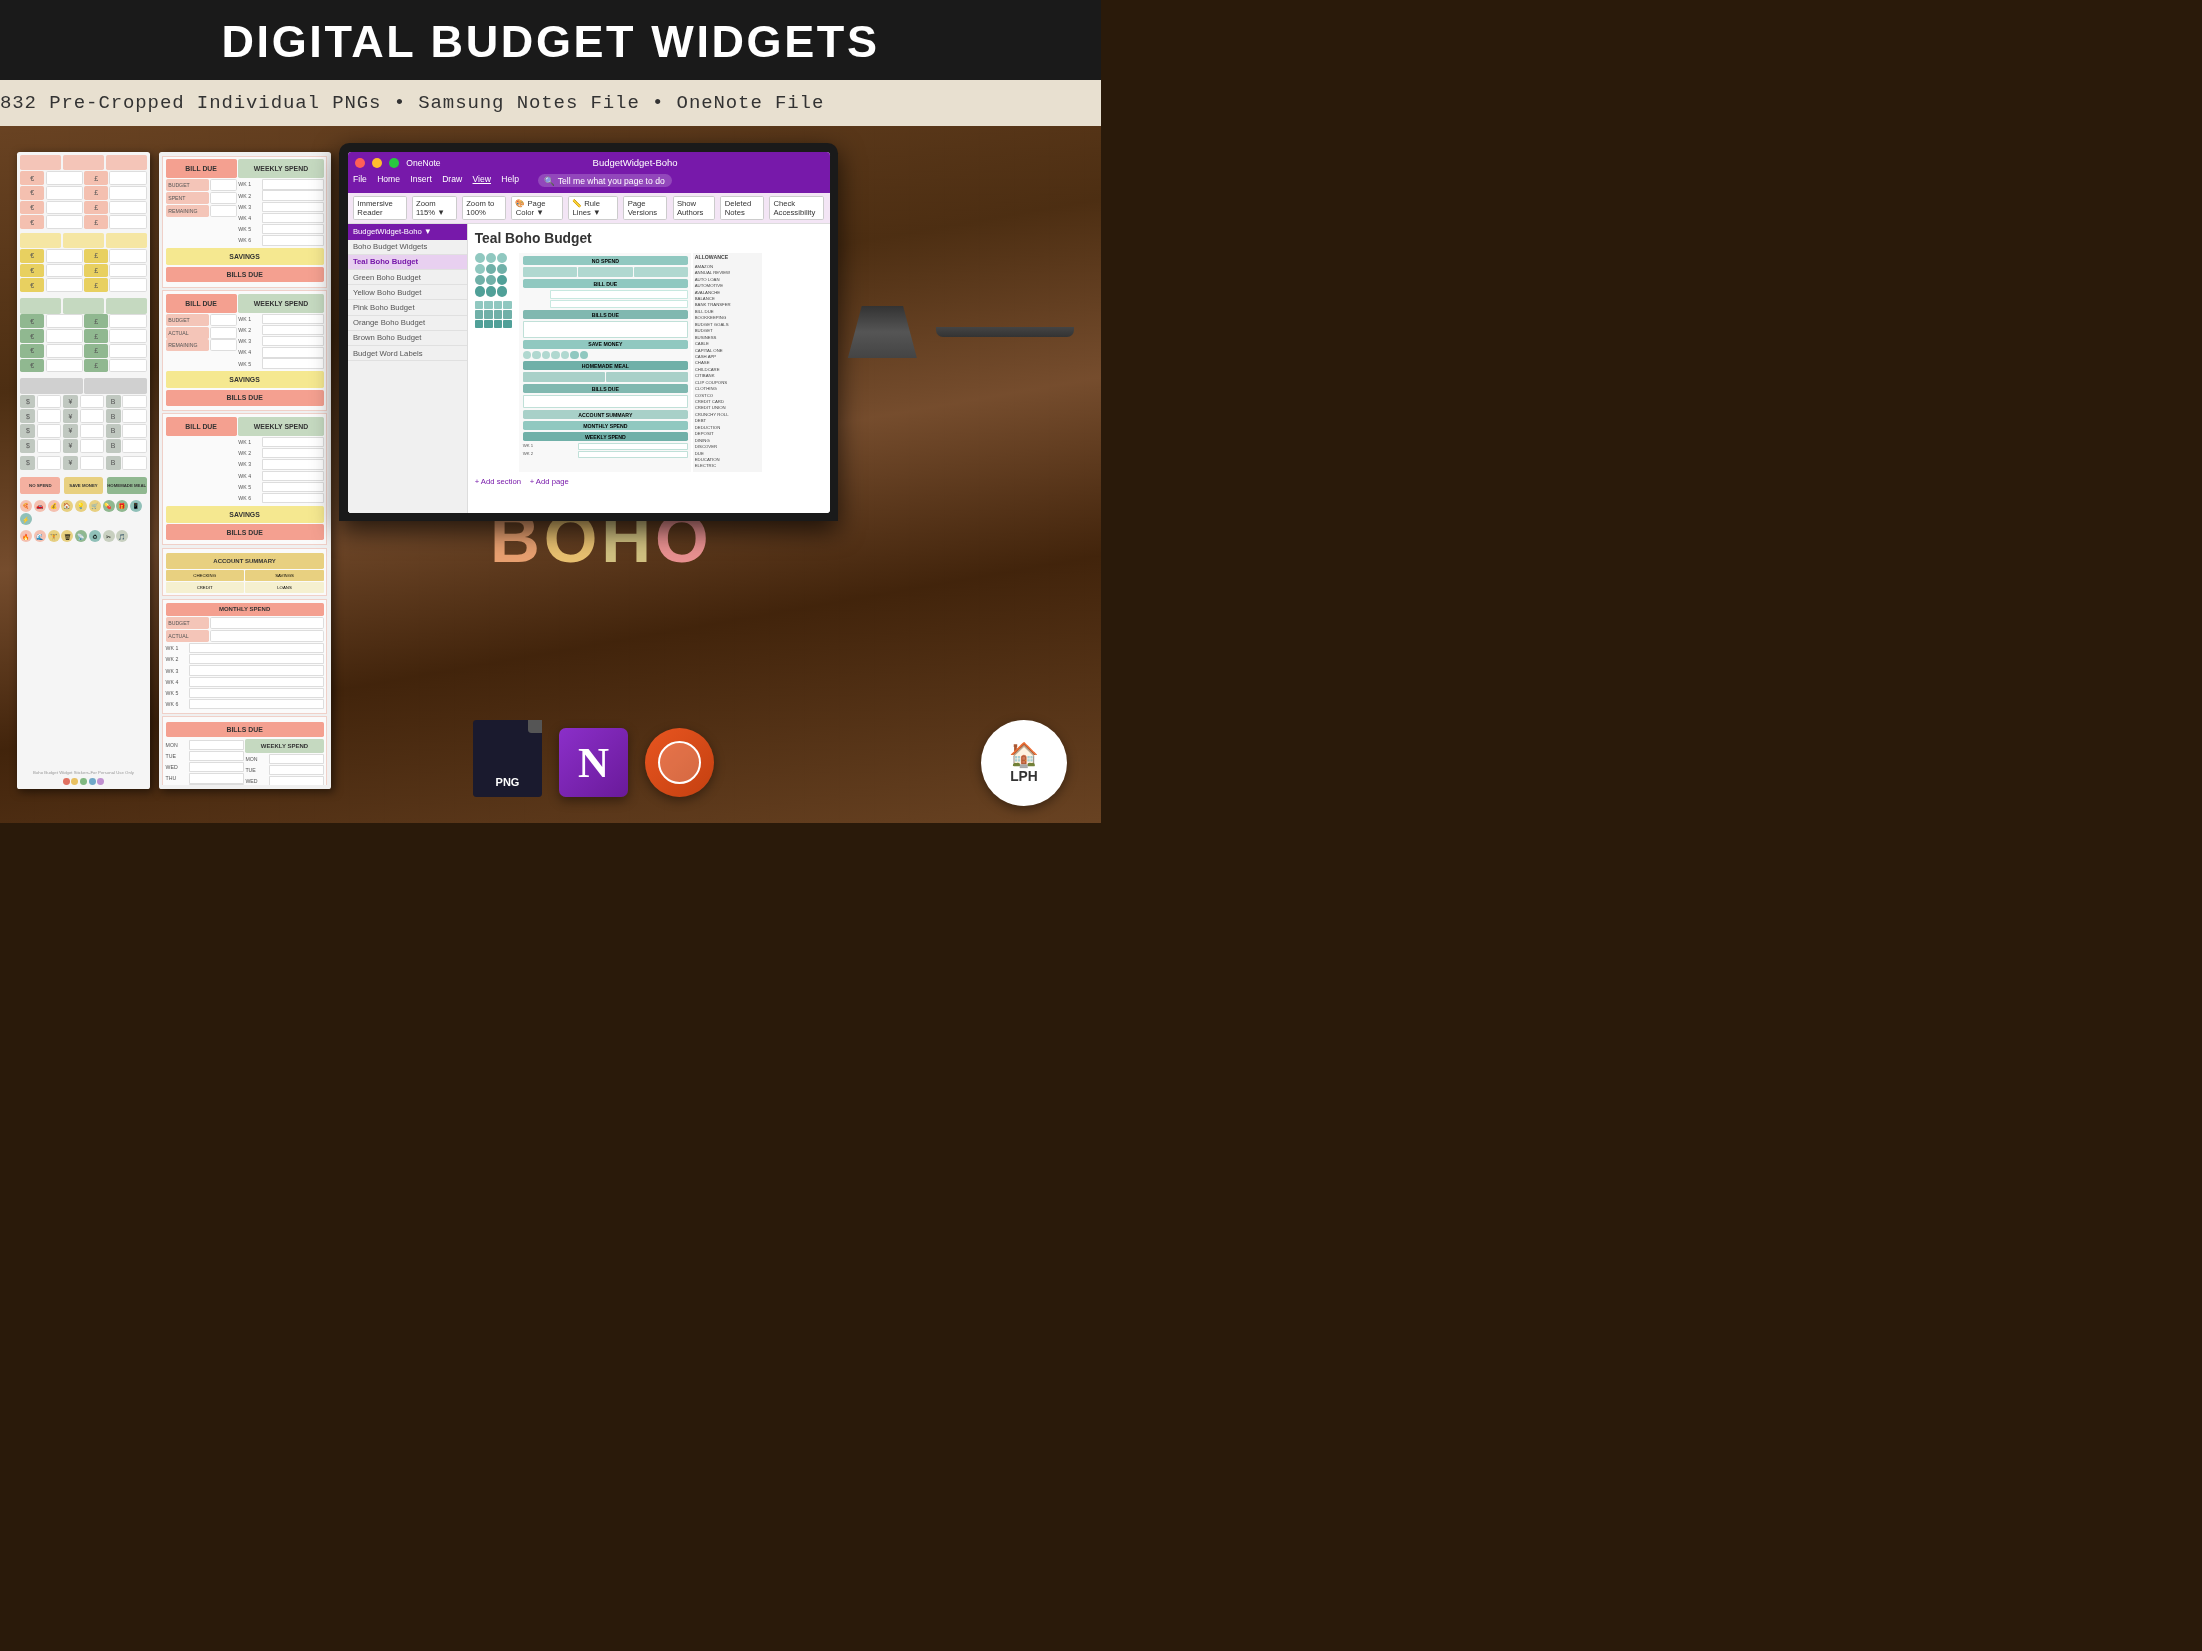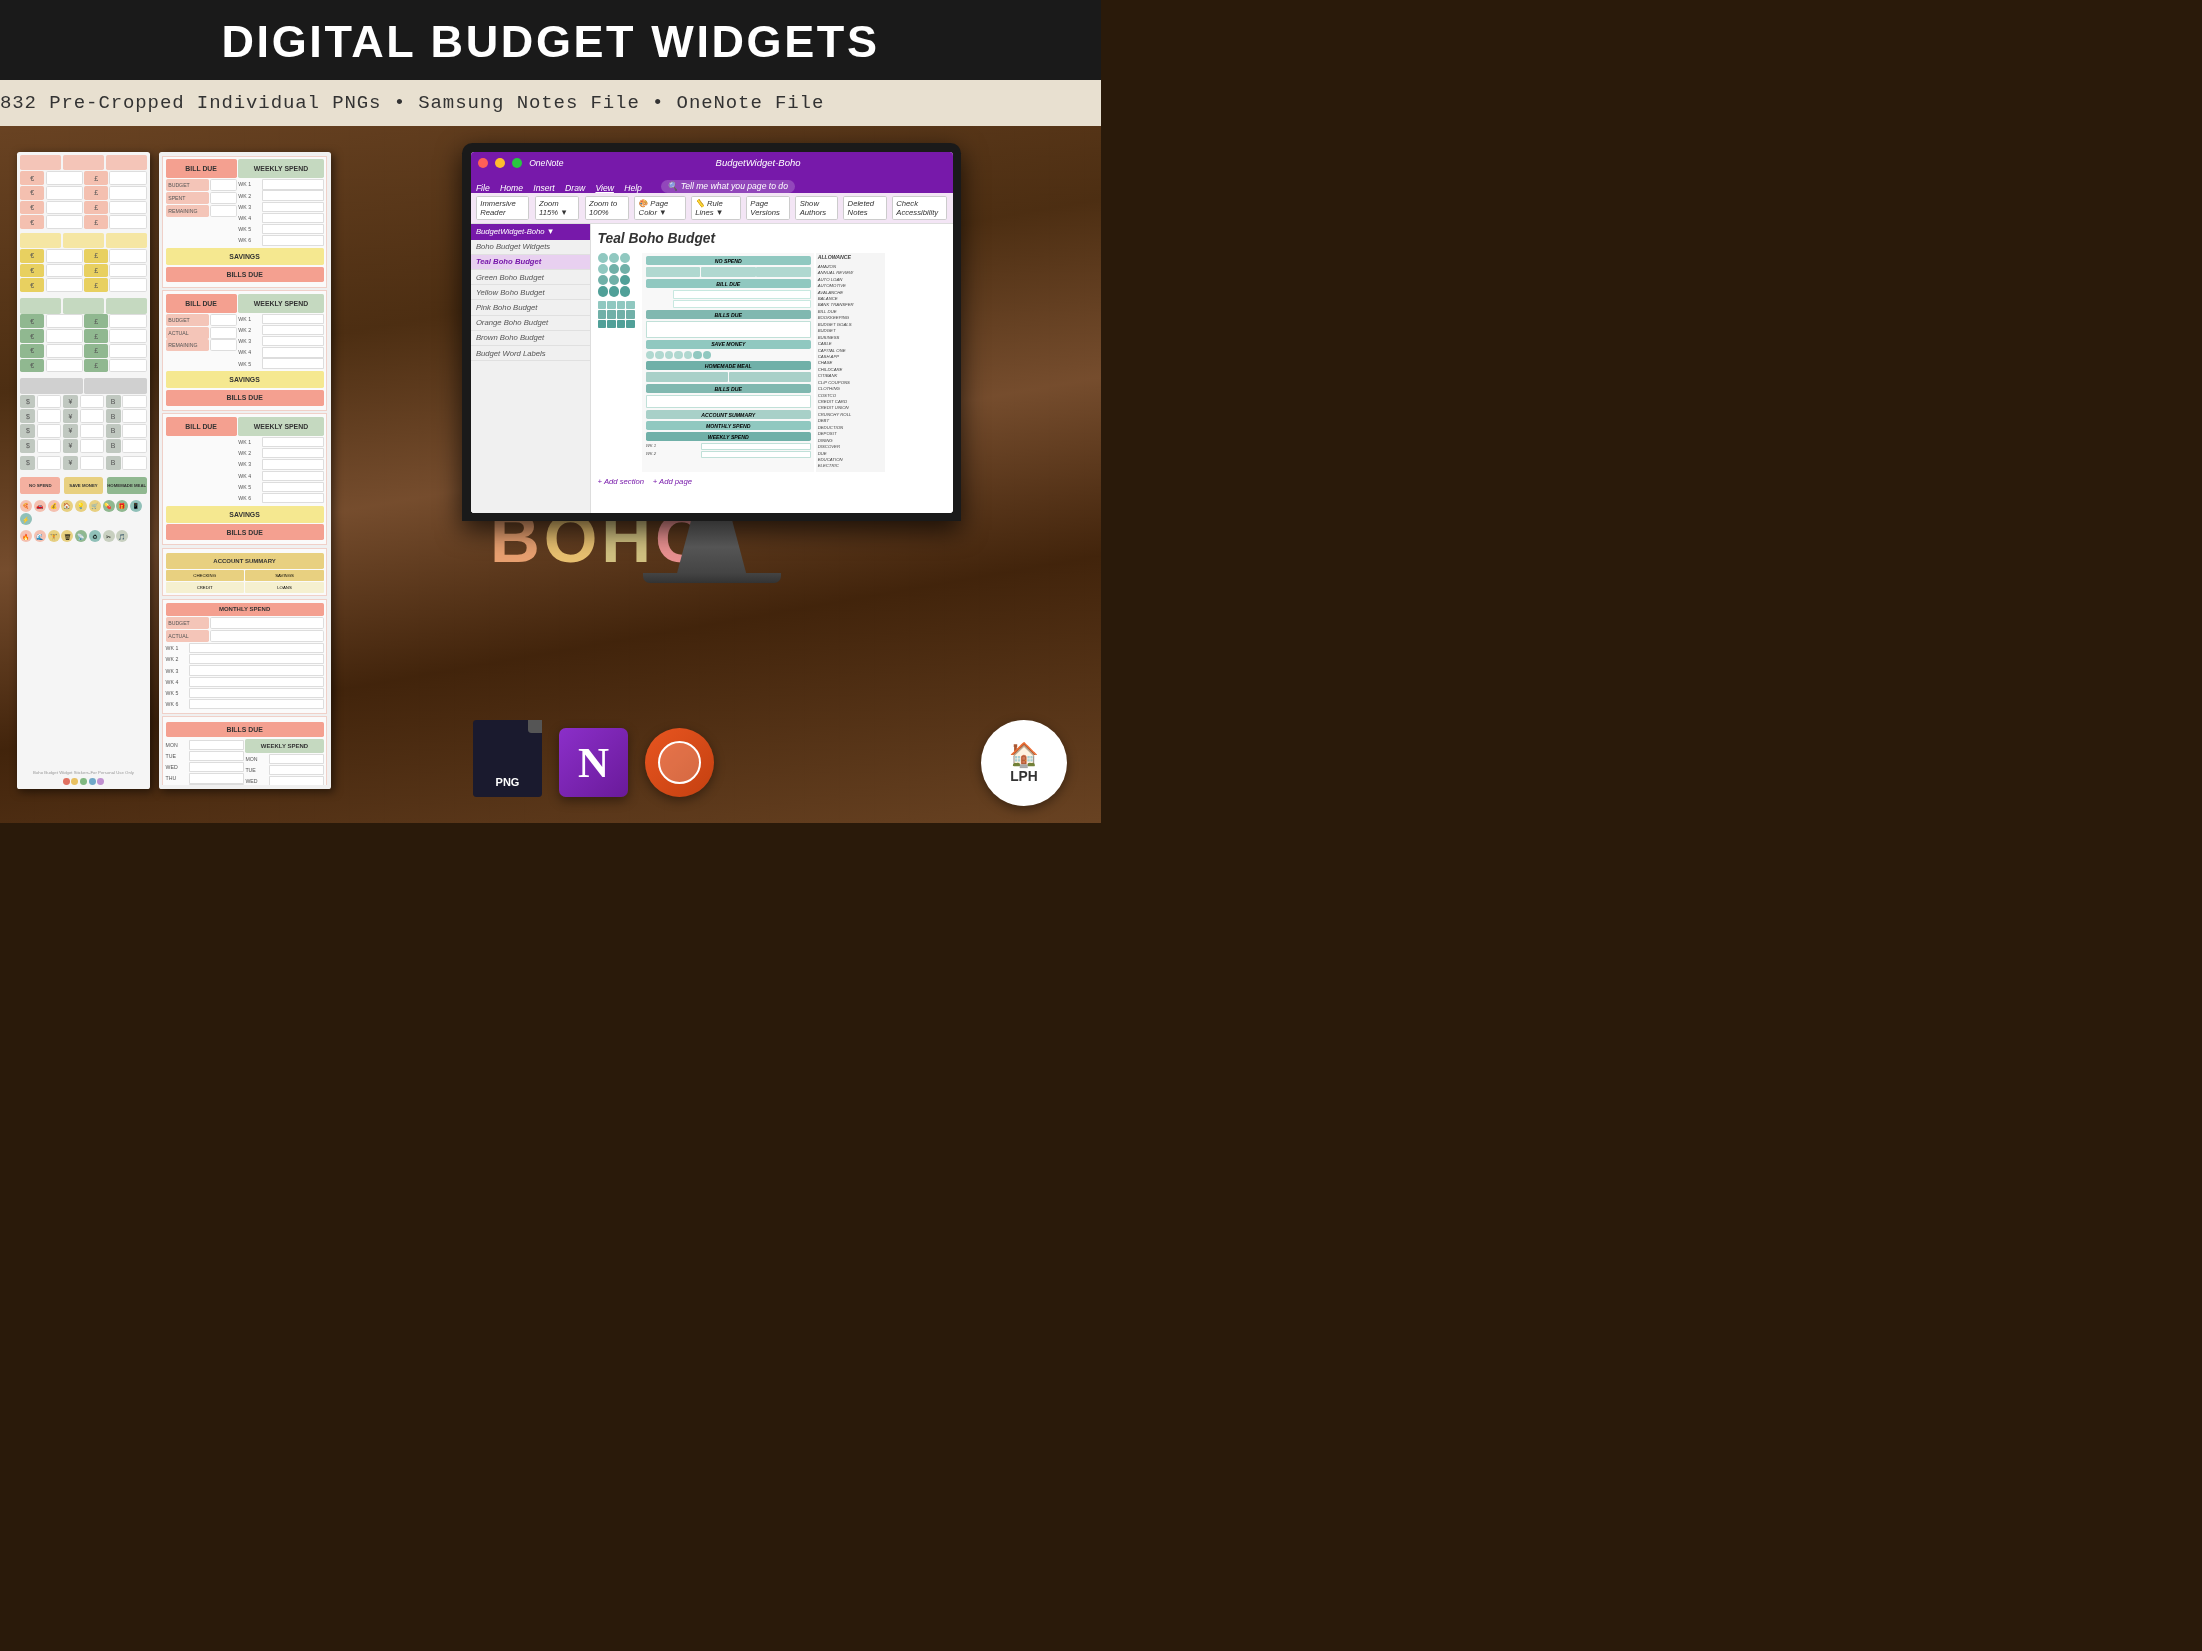--- a/index.html
+++ b/index.html
@@ -222,24 +222,23 @@
       background: white;
       border: 0.9px solid #ddd;
       flex: 1;
       border-radius: 0.9px;
     }
 
     
     .monitor-container {
       flex: 1;
       display: flex;
-      flex-direction: column;
+      flex-direction: row;
       align-items: center;
       margin-top: -8.6px;
-      font-style: italic;
     }
 
     .monitor {
       background: #1a1a1a;
       border-radius: 10.3px 10.3px 0 0;
       padding: 8.6px;
       width: 499px;
       box-shadow: 0 8.6px 26px rgba(0,0,0,0.7);
     }
 
@@ -284,21 +283,21 @@
       width: 10.3px;
       height: 10.3px;
       border-radius: 50%;
       display: inline-block;
     }
 
     .onenote-menu {
       background: #7719aa;
       height: 19px;
       display: flex;
-      align-items: flex-end;
+      align-items: flex-start;
       padding: 0 5.2px;
       gap: 10.3px;
     }
     .menu-item {
       color: white;
       font-size: 8.6px;
     }
 
     .onenote-toolbar {
       background: #f3e5f5;

